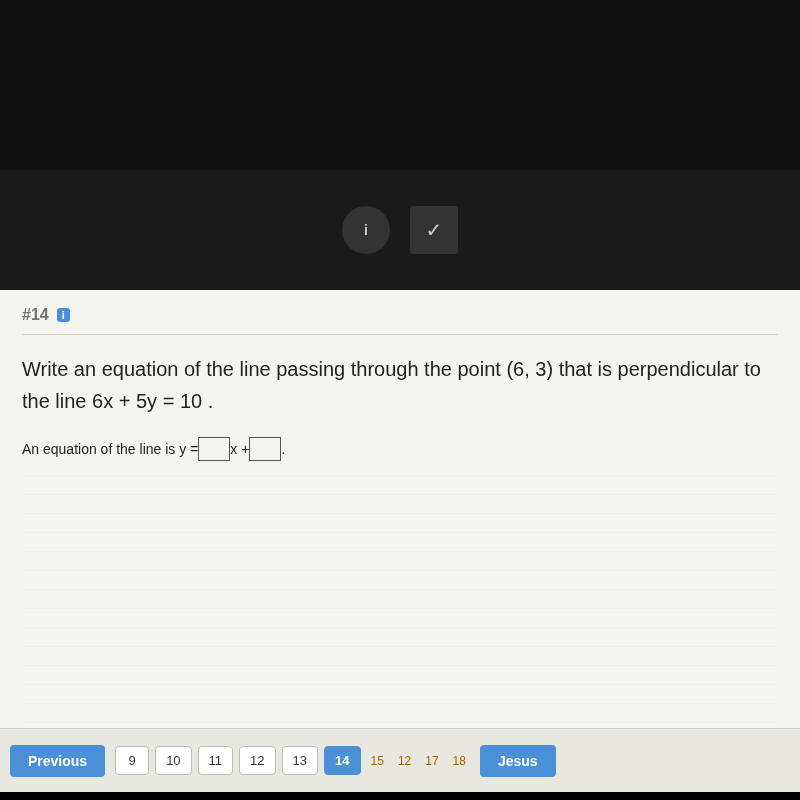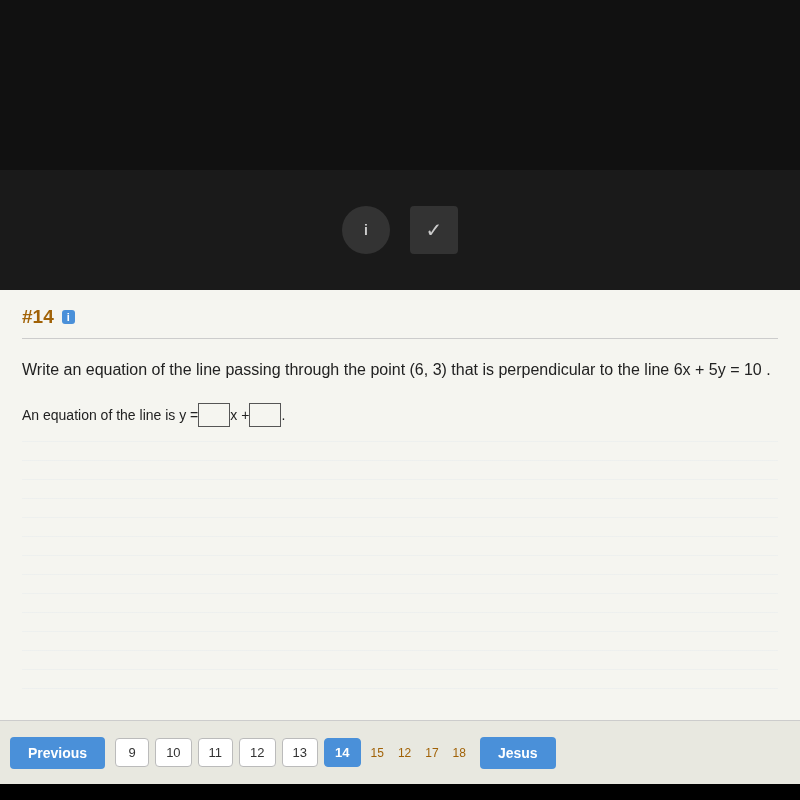--- a/index.html
+++ b/index.html
@@ -92,43 +92,43 @@
 
     
     .question-header {
       display: flex;
       align-items: center;
       gap: 8px;
       margin-bottom: 10px;
     }
 
     .question-number {
-      font-size: 19px;
-      font-weight: bold;
-      color: #a16207;
+      font-size: 16px;
+      font-weight: bold;
+      color: #737373;
     }
 
     .info-badge {
       background: #4a90d9;
       color: white;
       border-radius: 3px;
       font-size: 11px;
       padding: 1px 5px;
       font-weight: bold;
     }
 
     .divider {
       border: none;
       border-top: 1.5px solid #ccc;
       margin-bottom: 18px;
     }
 
     
     .question-text {
-      font-size: 16px;
+      font-size: 20px;
       color: #222;
       line-height: 1.6;
       margin-bottom: 20px;
     }
 
     
     .answer-line {
       font-size: 14px;
       color: #222;
       display: flex;
@@ -154,21 +154,21 @@
         transparent 18px,
         rgba(150,180,220,0.08) 18px,
         rgba(150,180,220,0.08) 19px
       );
       min-height: 280px;
     }
 
     
     .bottom-nav {
       position: absolute;
-      bottom: 16px;
+      bottom: 8px;
       left: 0;
       right: 0;
       height: 64px;
       background: #e8e8e0;
       display: flex;
       align-items: center;
       padding: 0 10px;
       gap: 6px;
       border-top: 1px solid #ccc;
     }

